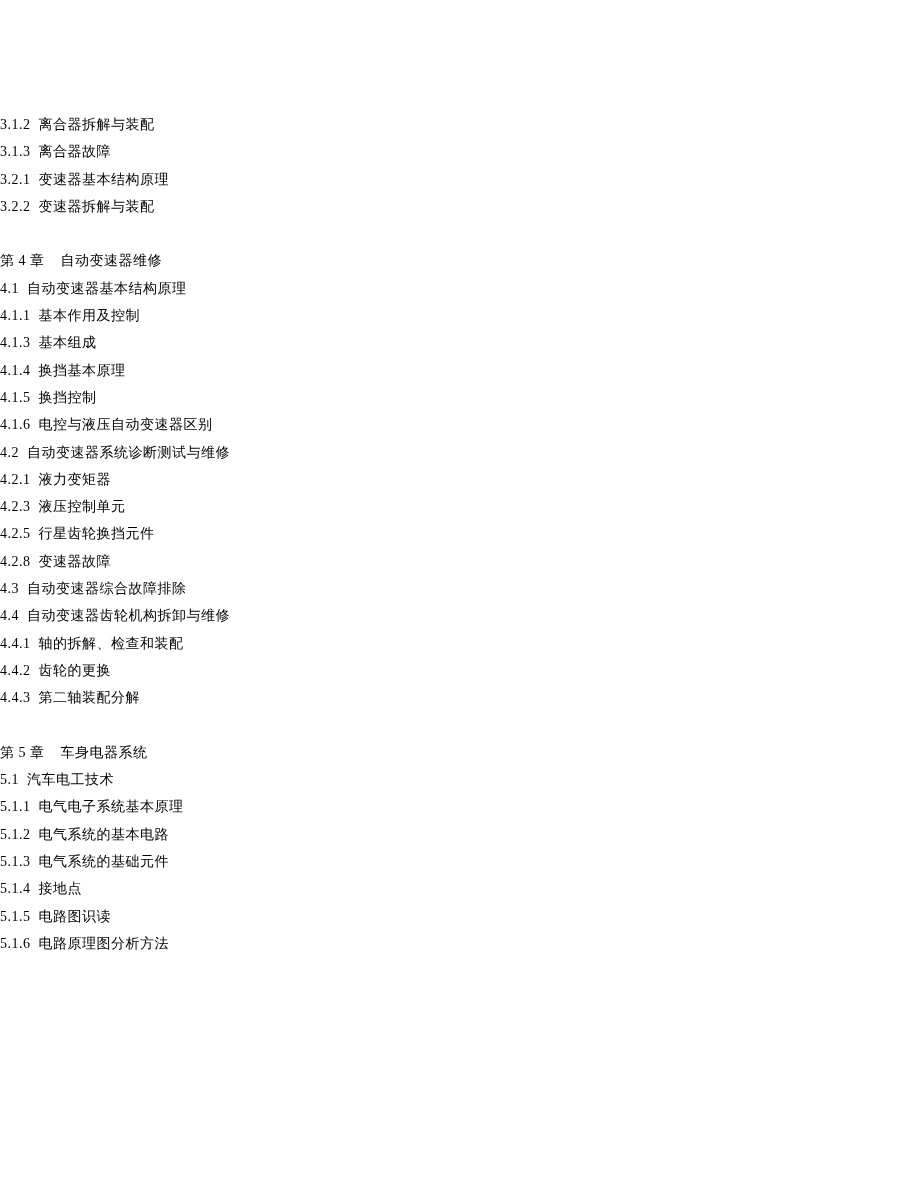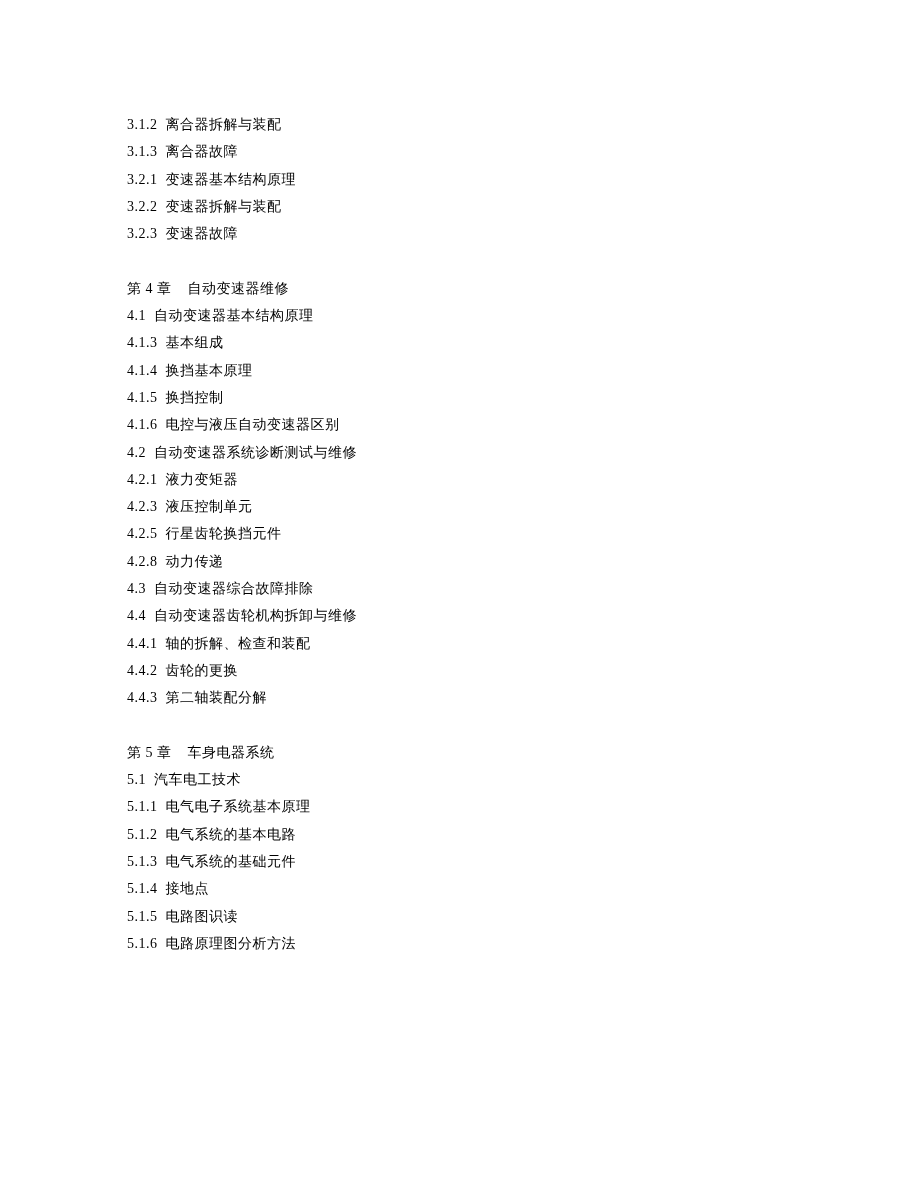--- a/index.html
+++ b/index.html
@@ -10,52 +10,51 @@
     font-size: 14px;
     line-height: 1.95;
     color: #000000;
   }
   .page {
     width: 920px;
     height: 961px;
     position: relative;
     box-sizing: border-box;
     padding-top: 111px;
-    padding-left: 127px;
   }
   .toc-line {
     white-space: pre;
     letter-spacing: 0.5px;
   }
   .blank {
     height: 1.95em;
   }
 </style>
 </head>
 <body>
 
 <div class="page">
   <div id="toc">
       <div class="toc-line"><span>3.1.2</span>  <span>离合器拆解与装配</span></div>
       <div class="toc-line"><span>3.1.3</span>  <span>离合器故障</span></div>
       <div class="toc-line"><span>3.2.1</span>  <span>变速器基本结构原理</span></div>
       <div class="toc-line"><span>3.2.2</span>  <span>变速器拆解与装配</span></div>
-      <div class="toc-line"><span>3.2.3</span>  <span>变速器故障</span></div>
       <div class="blank"></div>
       <div class="toc-line"><span>第 4 章</span>    <span>自动变速器维修</span></div>
       <div class="toc-line"><span>4.1</span>  <span>自动变速器基本结构原理</span></div>
+      <div class="toc-line"><span>4.1.1</span>  <span>基本作用及控制</span></div>
       <div class="toc-line"><span>4.1.3</span>  <span>基本组成</span></div>
       <div class="toc-line"><span>4.1.4</span>  <span>换挡基本原理</span></div>
       <div class="toc-line"><span>4.1.5</span>  <span>换挡控制</span></div>
       <div class="toc-line"><span>4.1.6</span>  <span>电控与液压自动变速器区别</span></div>
       <div class="toc-line"><span>4.2</span>  <span>自动变速器系统诊断测试与维修</span></div>
       <div class="toc-line"><span>4.2.1</span>  <span>液力变矩器</span></div>
       <div class="toc-line"><span>4.2.3</span>  <span>液压控制单元</span></div>
       <div class="toc-line"><span>4.2.5</span>  <span>行星齿轮换挡元件</span></div>
-      <div class="toc-line"><span>4.2.8</span>  <span>动力传递</span></div>
+      <div class="toc-line"><span>4.2.8</span>  <span>变速器故障</span></div>
       <div class="toc-line"><span>4.3</span>  <span>自动变速器综合故障排除</span></div>
       <div class="toc-line"><span>4.4</span>  <span>自动变速器齿轮机构拆卸与维修</span></div>
       <div class="toc-line"><span>4.4.1</span>  <span>轴的拆解、检查和装配</span></div>
       <div class="toc-line"><span>4.4.2</span>  <span>齿轮的更换</span></div>
       <div class="toc-line"><span>4.4.3</span>  <span>第二轴装配分解</span></div>
       <div class="blank"></div>
       <div class="toc-line"><span>第 5 章</span>    <span>车身电器系统</span></div>
       <div class="toc-line"><span>5.1</span>  <span>汽车电工技术</span></div>
       <div class="toc-line"><span>5.1.1</span>  <span>电气电子系统基本原理</span></div>
       <div class="toc-line"><span>5.1.2</span>  <span>电气系统的基本电路</span></div>

